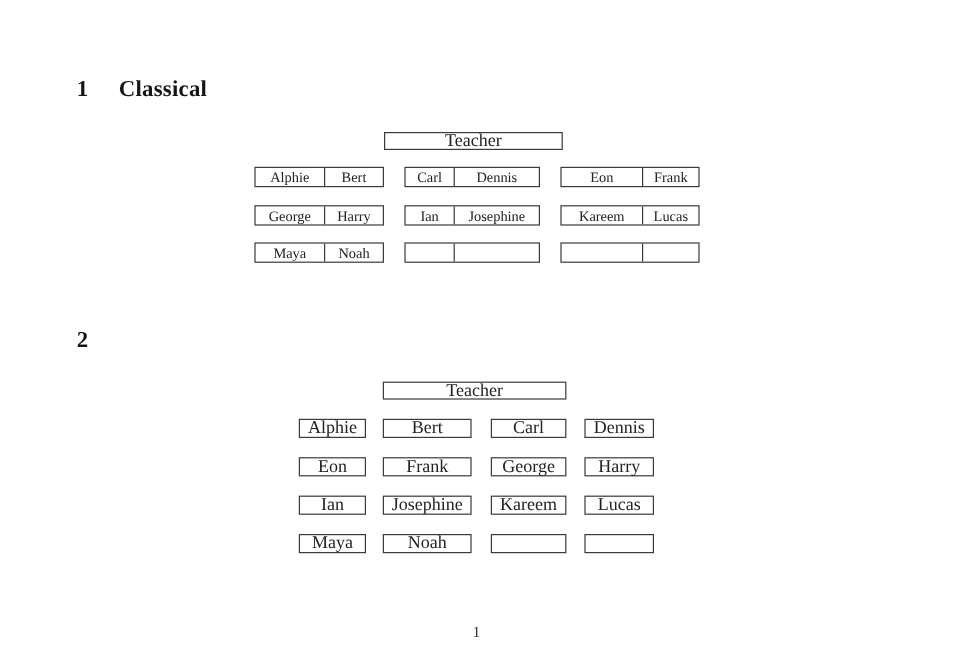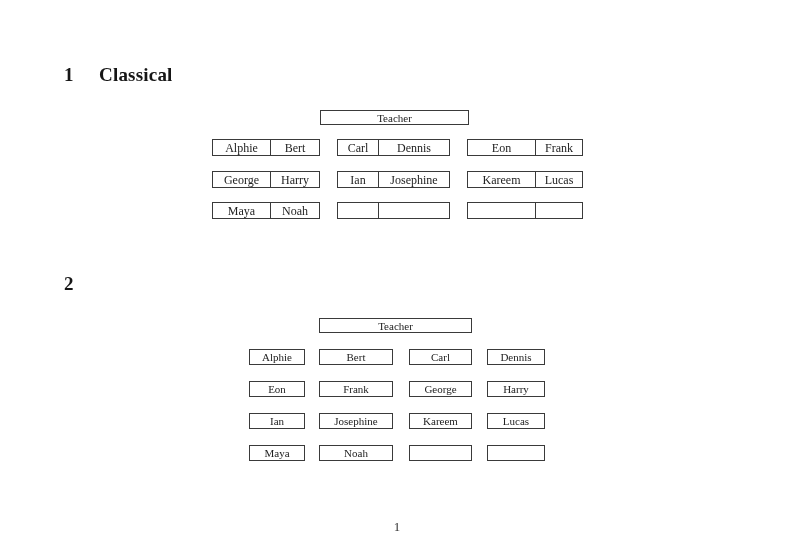--- a/index.html
+++ b/index.html
@@ -30,21 +30,21 @@
     width: 35px;
   }
   .boxtxt {
     box-sizing: border-box;
     position: absolute;
     border: 1px solid #3a3a3a;
     background: #ffffff;
     display: flex;
     align-items: center;
     justify-content: center;
-    font-size: 11px;
+    font-size: 15px;
     line-height: 12px;
     color: #222222;
   }
   .desk {
     box-sizing: border-box;
     position: absolute;
     border: 1px solid #3a3a3a;
     background: #ffffff;
     display: flex;
     height: 17px;

